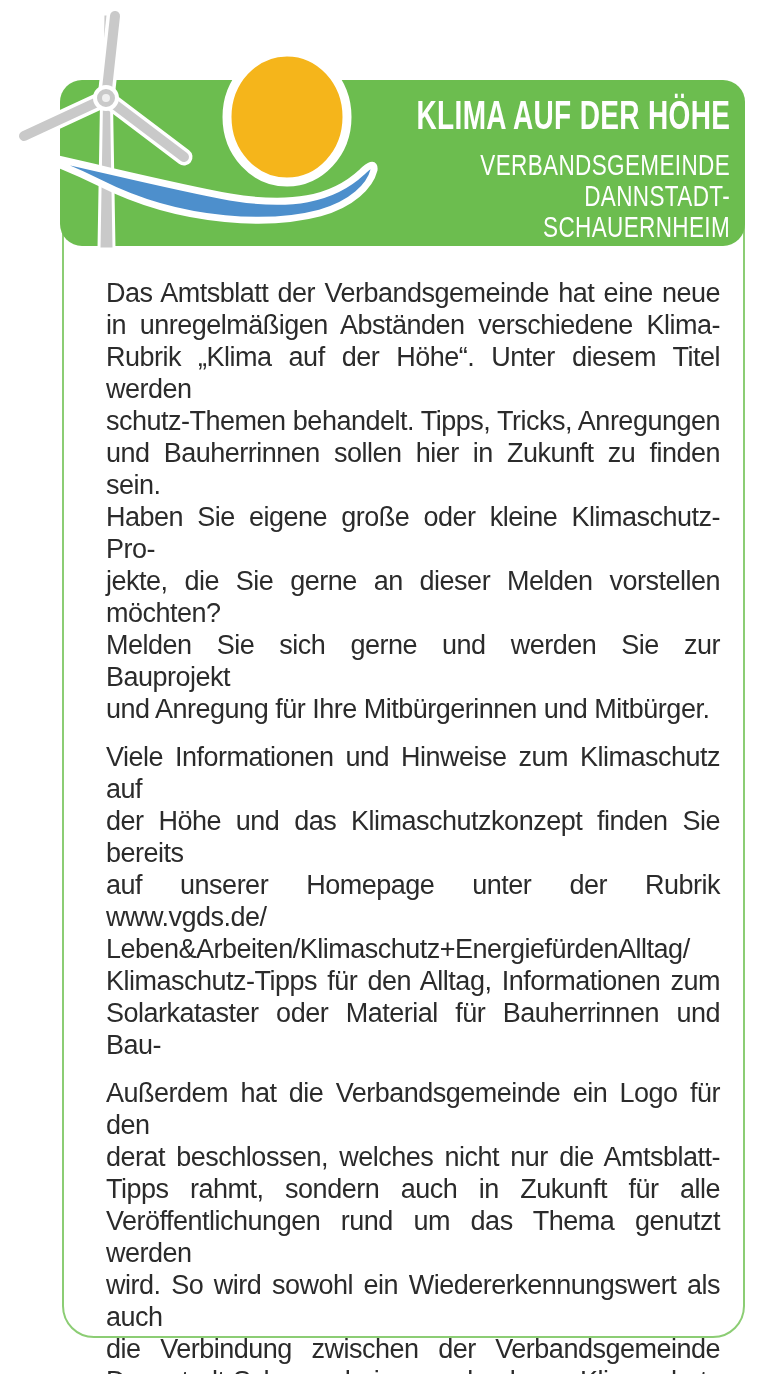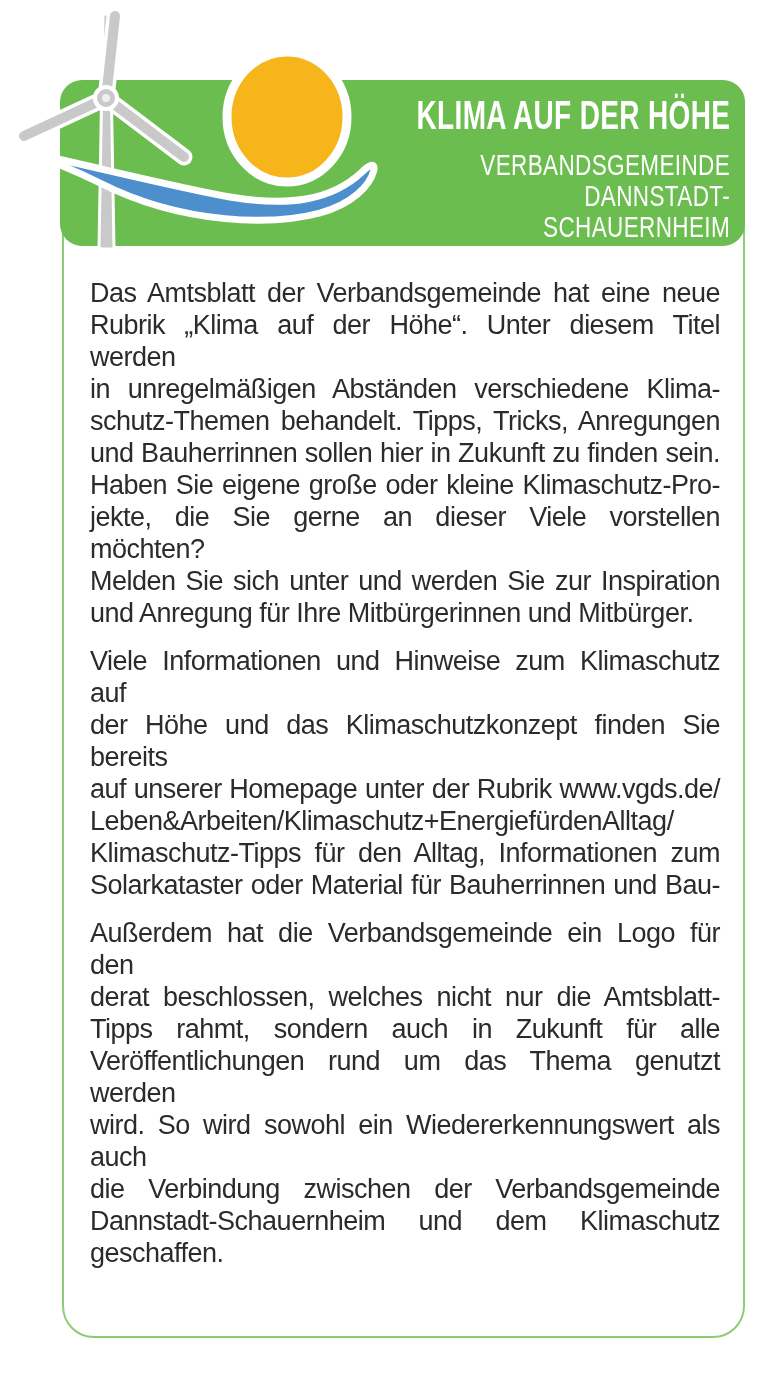--- a/index.html
+++ b/index.html
@@ -20,21 +20,21 @@
   .banner-sub{
     position:absolute;top:149px;right:50px;color:#ffffff;text-align:right;
     font-size:30px;line-height:31px;transform:scaleX(0.75);transform-origin:100% 0;
     letter-spacing:0.5px;font-weight:400;white-space:nowrap;
   }
   .article{
     position:absolute;left:90px;top:277px;width:630px;color:#2b2b2b;
     font-size:27px;line-height:32px;letter-spacing:-0.5px;
   }
   .para{margin:0 0 16px 0;}
-  .jline{text-align:justify;text-align-last:justify;}
+  .jline{text-align:justify;text-align-last:justify;margin-left:16px;}
   .jline.last{text-align-last:left;}
 </style>
 </head>
 <body>
 
 <div id="screen">
 
   <div class="content-box"></div>
 
   <svg class="logo-svg" width="780" height="270" viewBox="0 0 780 270">
@@ -73,27 +73,27 @@
   <div class="banner-sub">
     <div>VERBANDSGEMEINDE</div>
     <div>DANNSTADT-</div>
     <div>SCHAUERNHEIM</div>
   </div>
 
   <div class="article">
 
     <div class="para">
       <div class="jline">Das Amtsblatt der Verbandsgemeinde hat eine neue</div>
+      <div class="jline">in unregelmäßigen Abständen verschiedene Klima-</div>
       <div class="jline">Rubrik „Klima auf der Höhe“. Unter diesem Titel werden</div>
-      <div class="jline">in unregelmäßigen Abständen verschiedene Klima-</div>
       <div class="jline">schutz-Themen behandelt. Tipps, Tricks, Anregungen</div>
       <div class="jline">und Bauherrinnen sollen hier in Zukunft zu finden sein.</div>
       <div class="jline">Haben Sie eigene große oder kleine Klimaschutz-Pro-</div>
-      <div class="jline">jekte, die Sie gerne an dieser Viele vorstellen möchten?</div>
-      <div class="jline">Melden Sie sich unter und werden Sie zur Inspiration</div>
+      <div class="jline">jekte, die Sie gerne an dieser Melden vorstellen möchten?</div>
+      <div class="jline">Melden Sie sich gerne und werden Sie zur Bauprojekt</div>
       <div class="jline last">und Anregung für Ihre Mitbürgerinnen und Mitbürger.</div>
     </div>
 
     <div class="para">
       <div class="jline">Viele Informationen und Hinweise zum Klimaschutz auf</div>
       <div class="jline">der Höhe und das Klimaschutzkonzept finden Sie bereits</div>
       <div class="jline">auf unserer Homepage unter der Rubrik www.vgds.de/</div>
       <div class="jline">Leben&amp;Arbeiten/Klimaschutz+EnergiefürdenAlltag/</div>
       <div class="jline">Klimaschutz-Tipps für den Alltag, Informationen zum</div>
       <div class="jline">Solarkataster oder Material für Bauherrinnen und Bau-</div>

